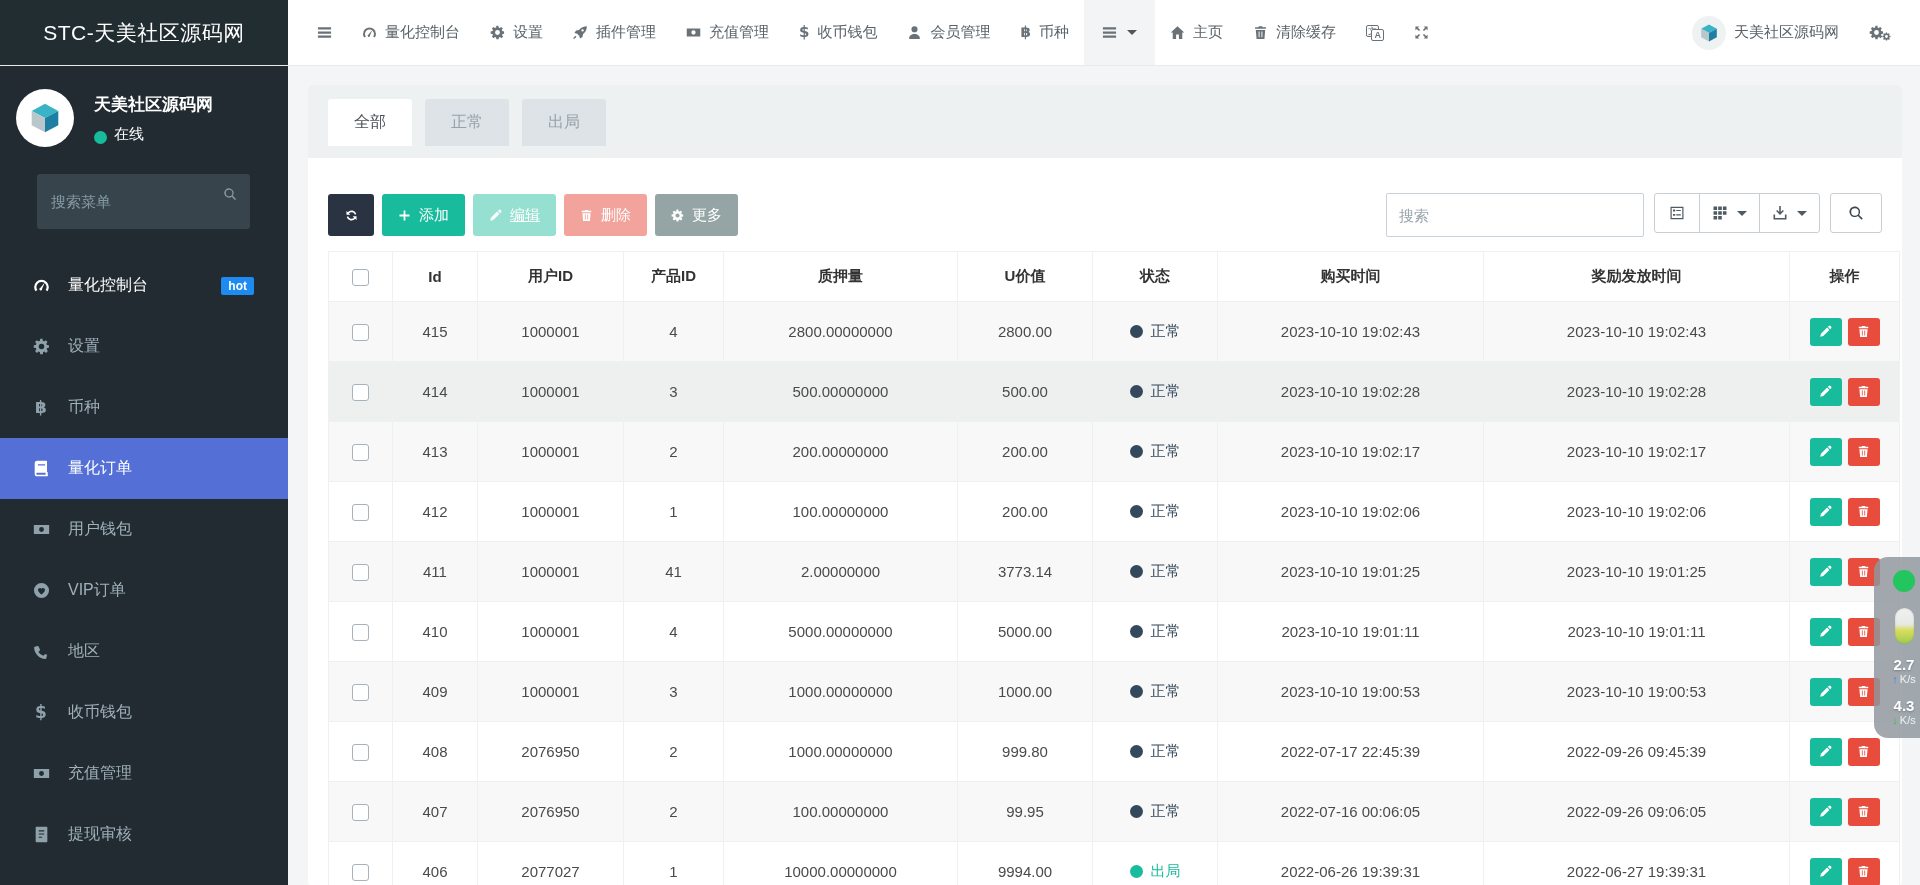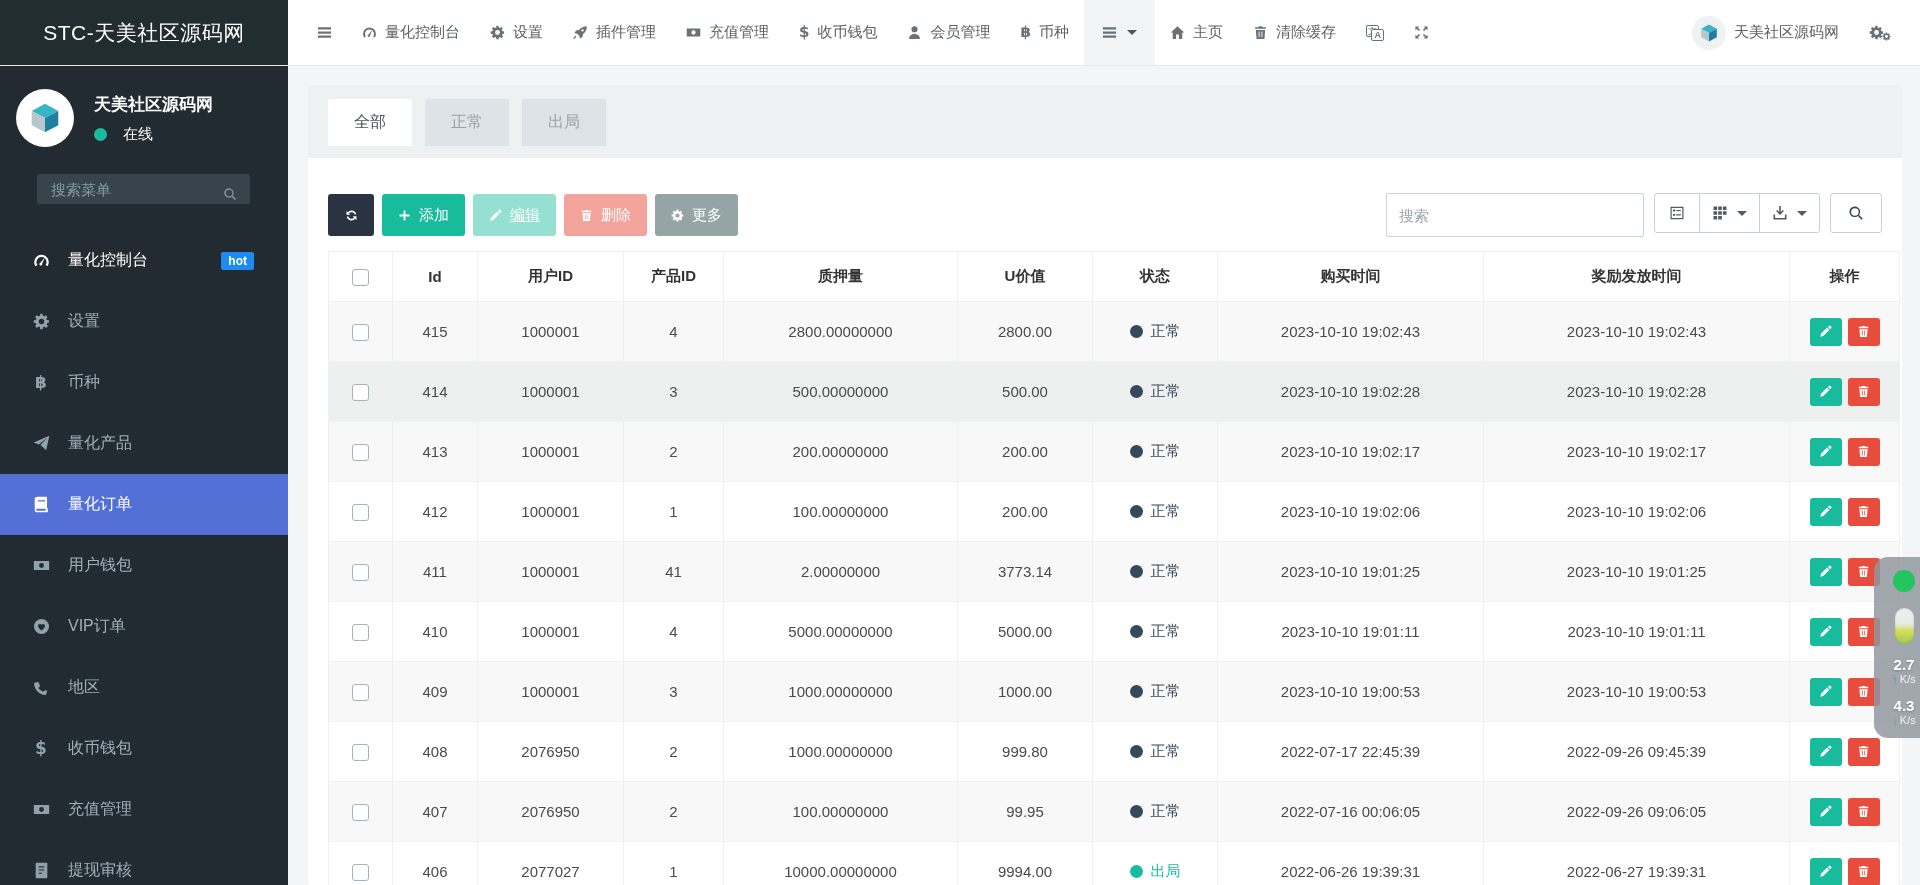--- a/index.html
+++ b/index.html
@@ -37,24 +37,24 @@
              align-items:center;justify-content:center;flex:none;}
   .avatar-sm svg{width:24px;height:24px;}
 
   
   .sidebar{position:absolute;top:65px;left:0;bottom:0;width:288px;background:#222b31;z-index:10;}
   .user-panel{display:flex;gap:20px;padding:24px 0 0 16px;align-items:center;}
   .avatar-lg{width:58px;height:58px;border-radius:50%;background:#fff;display:flex;
              align-items:center;justify-content:center;flex:none;}
   .avatar-lg svg{width:38px;height:38px;}
   .user-meta .uname{color:#fff;font-size:17px;font-weight:bold;}
-  .user-meta .ustatus{margin-top:9px;display:flex;align-items:center;gap:16px;color:#fff;font-size:15px;}
+  .user-meta .ustatus{margin-top:9px;display:flex;align-items:flex-end;gap:7px;color:#fff;font-size:15px;}
   .dot-online{width:13px;height:13px;border-radius:50%;background:var(--accent);}
   .side-search{position:relative;margin:27px 38px 0 37px;}
-  .side-search input{width:100%;box-sizing:border-box;height:30px;background:#38444c;border:none;
+  .side-search input{width:100%;box-sizing:border-box;height:55px;background:#38444c;border:none;
         border-radius:3px;padding:0 36px 0 14px;color:#cfd8dc;font-size:15px;outline:none;
         font-family:inherit;}
   .side-search input::placeholder{color:#8599a3;}
   .side-search .gic{position:absolute;right:12px;top:13px;color:#8599a3;font-size:15px;}
   .smenu{list-style:none;margin:26px 0 0 0;padding:0;}
   .smenu li{height:61px;display:flex;align-items:center;gap:16px;padding-left:30px;
             color:#9fb0ba;font-size:16px;cursor:pointer;}
   .smenu li .ic{width:22px;font-size:17px;color:#8fa1ab;display:flex;justify-content:center;}
   .smenu li.emph{color:#fff;}
   .smenu li.emph .ic{color:#fff;}
@@ -302,28 +302,20 @@
             <path d="M15 9.2V6.8l-2-.3a5 5 0 0 0-.5-1.2l1.2-1.6-1.7-1.7-1.6 1.2a5 5 0 0 0-1.2-.5L9 .7H6.8l-.3 2a5 5 0 0 0-1.2.5L3.7 2 2 3.7l1.2 1.6a5 5 0 0 0-.5 1.2l-2 .3v2.4l2 .3c.1.4.3.8.5 1.2L2 12.3 3.7 14l1.6-1.2c.4.2.8.4 1.2.5l.3 2h2.4l.3-2c.4-.1.8-.3 1.2-.5l1.6 1.2 1.7-1.7-1.2-1.6c.2-.4.4-.8.5-1.2l1.7-.3zM8 10.6A2.6 2.6 0 1 1 8 5.4a2.6 2.6 0 0 1 0 5.2z"></path>
           </svg>
         </span>
         <span class="lbl">设置</span>
       </li>
       <li class="">
         <span class="ic">
           <span class="uni">฿</span>
         </span>
         <span class="lbl">币种</span>
-      </li>
-      <li class="">
-        <span class="ic">
-          <svg viewBox="0 0 16 16">
-            <path d="M15.4.6.6 7l4.9 1.9L13.4 2.7 7 9.4l5.4 5z"></path>
-          </svg>
-        </span>
-        <span class="lbl">量化产品</span>
       </li>
       <li class="active">
         <span class="ic">
           <svg viewBox="0 0 16 16">
             <path d="M13.2 11.2V1.6c0-.5-.4-.9-.9-.9H4A2.4 2.4 0 0 0 1.6 3.1v9.8A2.4 2.4 0 0 0 4 15.3h9.2c.5 0 .9-.4.9-.9v-.6c0-.2-.1-.4-.3-.5-.1-.4-.1-1.2 0-1.6.2 0 .3-.3.3-.5zM4.6 4.1h6.8v1H4.6zm7.3 9.8H4a1 1 0 0 1 0-2h7.9a7 7 0 0 0 0 2z"></path>
           </svg>
         </span>
         <span class="lbl">量化订单</span>
       </li>
       <li class="">

